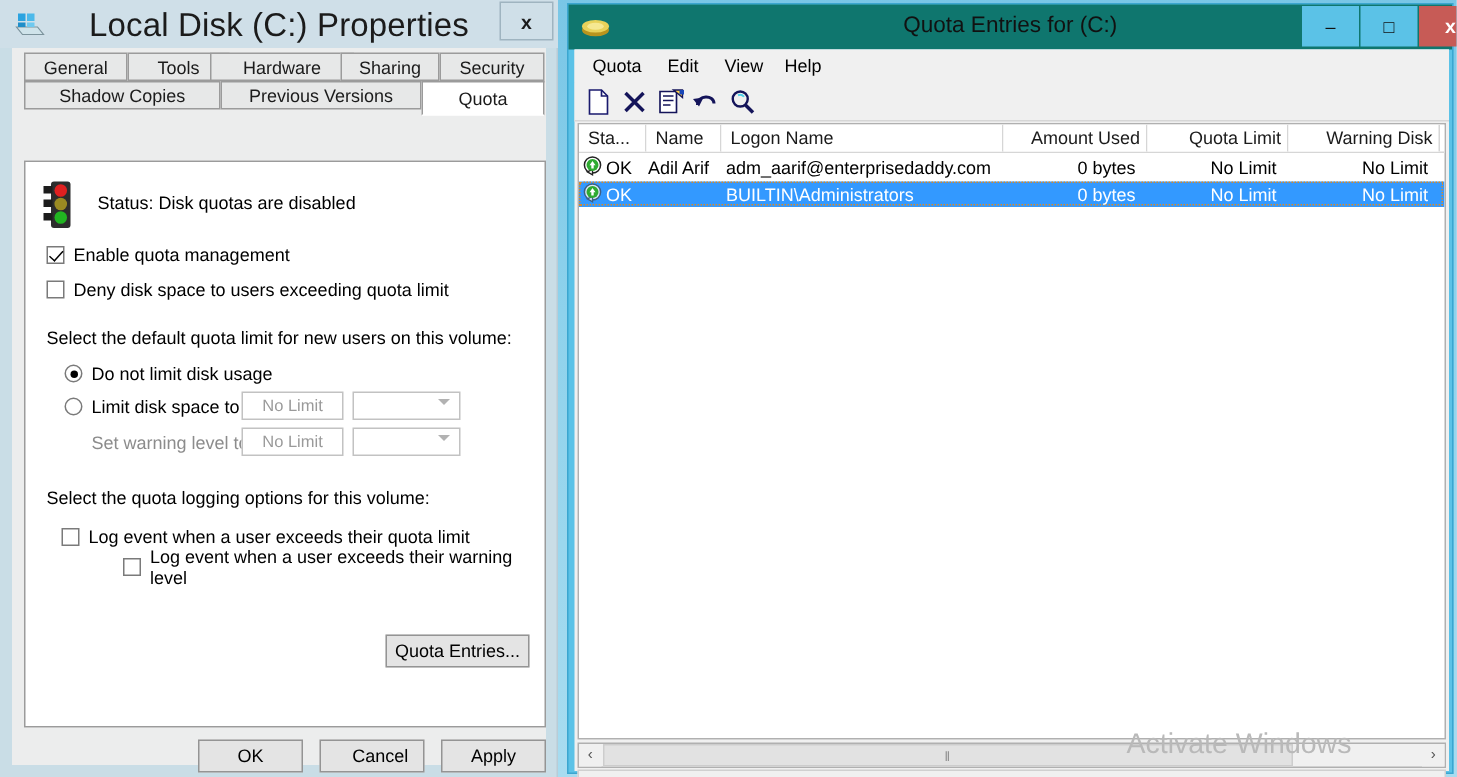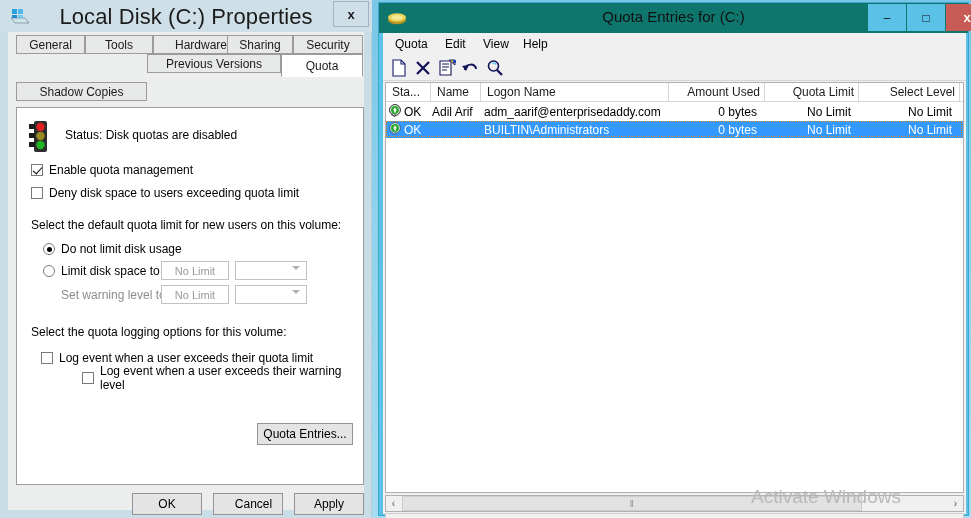--- a/index.html
+++ b/index.html
@@ -228,27 +228,27 @@
     </svg>
     <div id="propsTitle">Local Disk (C:) Properties</div>
     <div id="propsClose">x</div>
   </div>
 
   <div id="propsBody">
 
     <div class="tabrow" style="top:3px;">
       <div class="tab" style="left:0px;width:69px;">General</div>
       <div class="tab" style="left:69px;width:68px;">Tools</div>
-      <div class="tab" style="left:137px;width:96px;">Hardware</div>
+      <div class="tab" style="left:124px;width:96px;">Hardware</div>
       <div class="tab" style="left:211px;width:66px;">Sharing</div>
       <div class="tab" style="left:277px;width:70px;">Security</div>
     </div>
 
     <div class="tabrow" style="top:22px;">
-      <div class="tab" style="left:0px;width:131px;margin-top:28px;">Shadow Copies</div>
+      <div class="tab" style="left:0px;width:131px;">Shadow Copies</div>
       <div class="tab" style="left:131px;width:134px;">Previous Versions</div>
       <div class="tab active" style="left:265px;width:82px;height:23px;">Quota</div>
     </div>
 
     <div id="tabPage">
 
       <div class="statusRow">
         <svg id="trafficIcon" viewBox="0 0 26 34">
           <rect x="7" y="1" width="13" height="31" rx="2" fill="#2d2d2d"></rect>
           <path d="M2 4 L8 4 L8 9 L2 9 Z" fill="#1c1c1c"></path>
@@ -365,21 +365,21 @@
     </div>
 
     <div id="listview">
 
       <div id="hdrRow">
         <div class="hdrCell l" style="left:0px;width:45px;">Sta...</div>
         <div class="hdrCell l" style="left:45px;width:50px;">Name</div>
         <div class="hdrCell l" style="left:95px;width:188px;">Logon Name</div>
         <div class="hdrCell r" style="left:283px;width:96px;">Amount Used</div>
         <div class="hdrCell r" style="left:379px;width:94px;">Quota Limit</div>
-        <div class="hdrCell r" style="left:473px;width:101px;">Select Level</div>
+        <div class="hdrCell r" style="left:473px;width:101px;">Warning Disk</div>
       </div>
 
       <div class="lvrow" style="top:20px;">
         <svg class="statIcon" viewBox="0 0 14 14">
           <circle cx="7" cy="6" r="5.4" fill="#fff" stroke="#222" stroke-width="1"></circle>
           <path d="M3.6 10.6 L7 12.6 L7 9 Z" fill="#fff" stroke="#222" stroke-width="0.9"></path>
           <circle cx="7" cy="6" r="4" fill="#2eaa30"></circle>
           <path d="M7 3.4 L9 6.2 L7.8 6.2 L7.8 8.4 L6.2 8.4 L6.2 6.2 L5 6.2 Z" fill="#fff"></path>
         </svg>
         <span class="cell" style="left:18px;width:26px;">OK</span>

